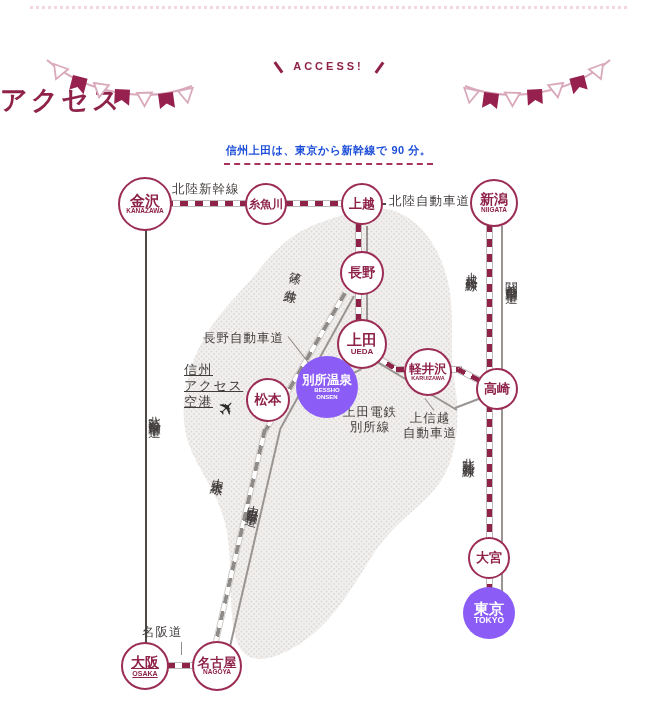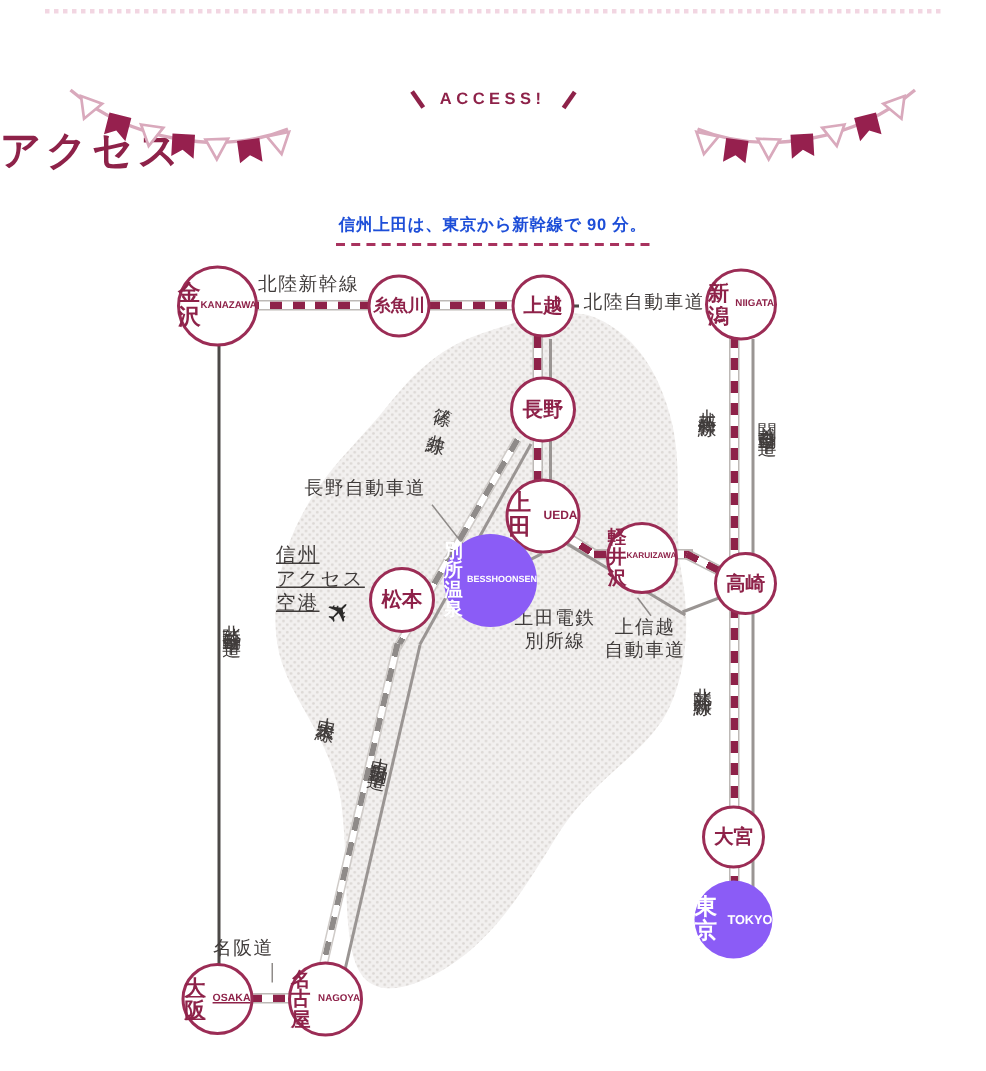--- a/index.html
+++ b/index.html
@@ -36,21 +36,21 @@
   .roadD{background:#4c4947;}
   .roadL{background:#9a9593;}
   .ptr{background:#8f8b89;height:1px;}
   
   .lbl{position:absolute;z-index:3;color:#403c3b;font-size:12.5px;letter-spacing:1px;line-height:1.15;}
   .v-lbl{writing-mode:vertical-rl;text-orientation:upright;letter-spacing:2px;}
   .lbl.onwhite{background:#fff;padding:0 3px;}
   .lbl.center{text-align:center;}
   
   .sta{position:absolute;z-index:5;box-sizing:border-box;background:#fff;
-    border:2px solid #9b2c55;border-radius:50%;display:flex;flex-direction:row;
+    border:2px solid #9b2c55;border-radius:50%;display:flex;flex-direction:column;
     align-items:center;justify-content:center;color:#8e2249;font-weight:bold;line-height:1.05;}
   .sta .romaji{font-size:6.5px;letter-spacing:0;font-weight:bold;}
   .sta.filled{background:#8b5cf6;border:none;color:#fff;z-index:6;}
   .plane{position:absolute;z-index:3;color:#2b2a29;font-size:20px;transform:rotate(-45deg);}
   .bunting{position:absolute;z-index:2;}
 </style>
 </head>
 <body>
 
 <div class="top-lace"></div>
@@ -152,21 +152,21 @@
 <div class="line ptr diag" style="left:334px;top:389px;width:18px;transform:rotate(56deg);"></div>
 <div class="line ptr diag" style="left:425px;top:398px;width:15px;transform:rotate(53deg);"></div>
 <div class="line ptr" style="left:181px;top:642px;width:1px;height:13px;"></div>
 
 <div class="lbl" style="left:172px;top:182px;">北陸新幹線</div>
 <div class="lbl onwhite" style="left:386px;top:194px;">北陸自動車道</div>
 <div class="lbl v-lbl" style="left:464px;top:262px;">上越新幹線</div>
 <div class="lbl v-lbl" style="left:504px;top:272px;">関越自動車道</div>
 <div class="lbl v-lbl" style="left:461px;top:448px;">北陸新幹線</div>
 <div class="lbl v-lbl" style="left:289px;top:262px;transform:rotate(14deg);">篠ノ井線</div>
-<div class="lbl" style="left:203px;top:318px;">長野自動車道</div>
+<div class="lbl" style="left:203px;top:331px;">長野自動車道</div>
 <div class="lbl" style="left:184px;top:362px;font-size:13px;line-height:16px;letter-spacing:1.5px;text-decoration:underline;">
   <span>信州</span><br>
   <span>アクセス</span><br>
   <span>空港</span>
 </div>
 <div class="plane" style="left:218px;top:396px;">✈</div>
 <div class="lbl v-lbl" style="left:147px;top:406px;">北陸自動車道</div>
 <div class="lbl v-lbl" style="left:213px;top:468px;transform:rotate(12deg);">中央本線</div>
 <div class="lbl v-lbl" style="left:248px;top:495px;transform:rotate(12deg);">中央自動車道</div>
 <div class="lbl center" style="left:332px;top:405px;width:76px;line-height:15px;">

